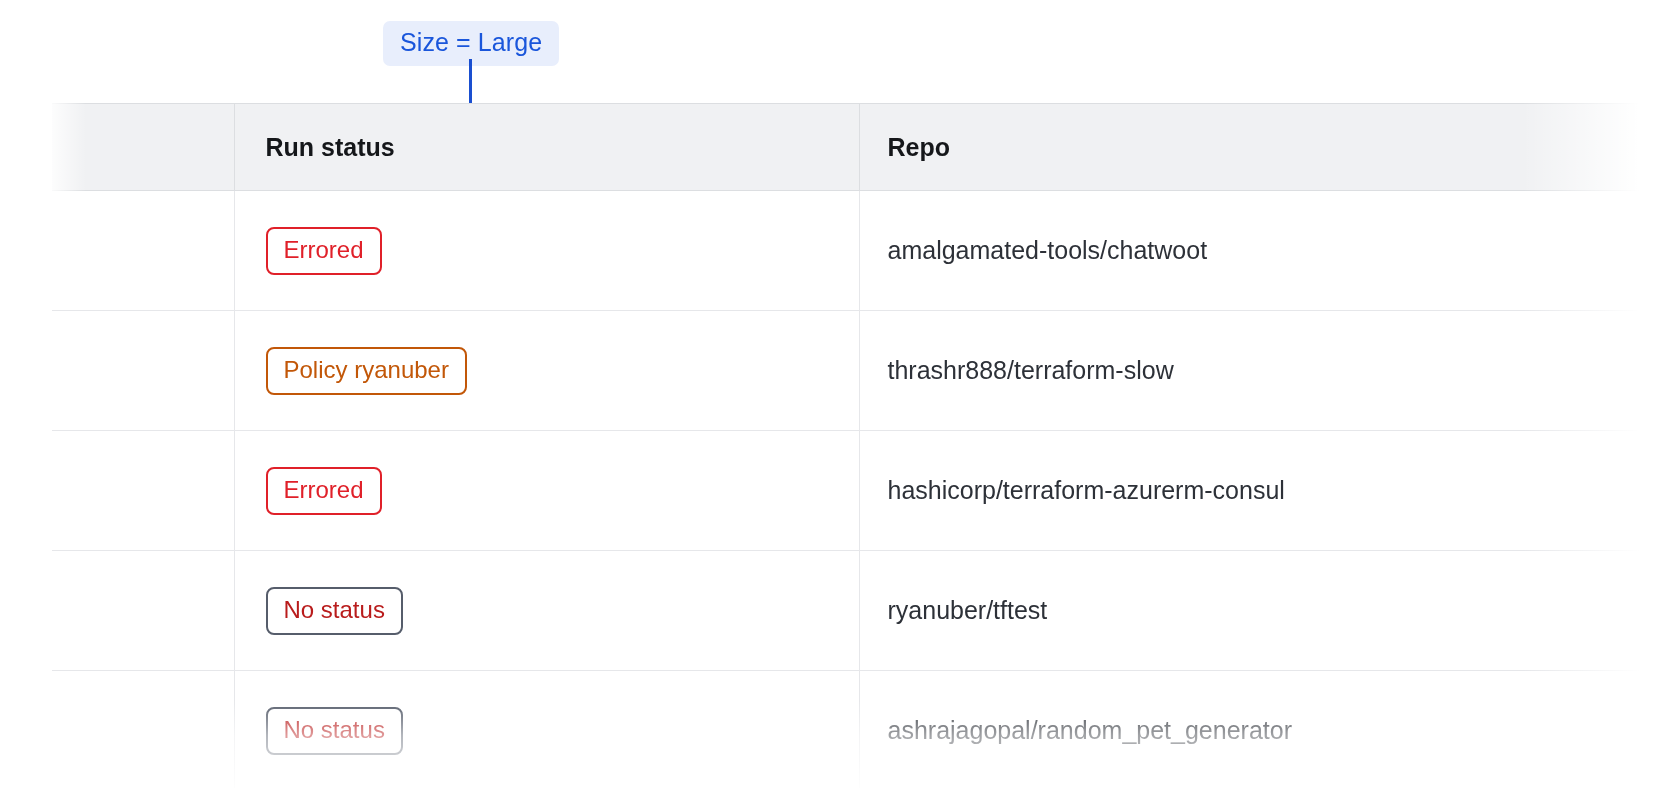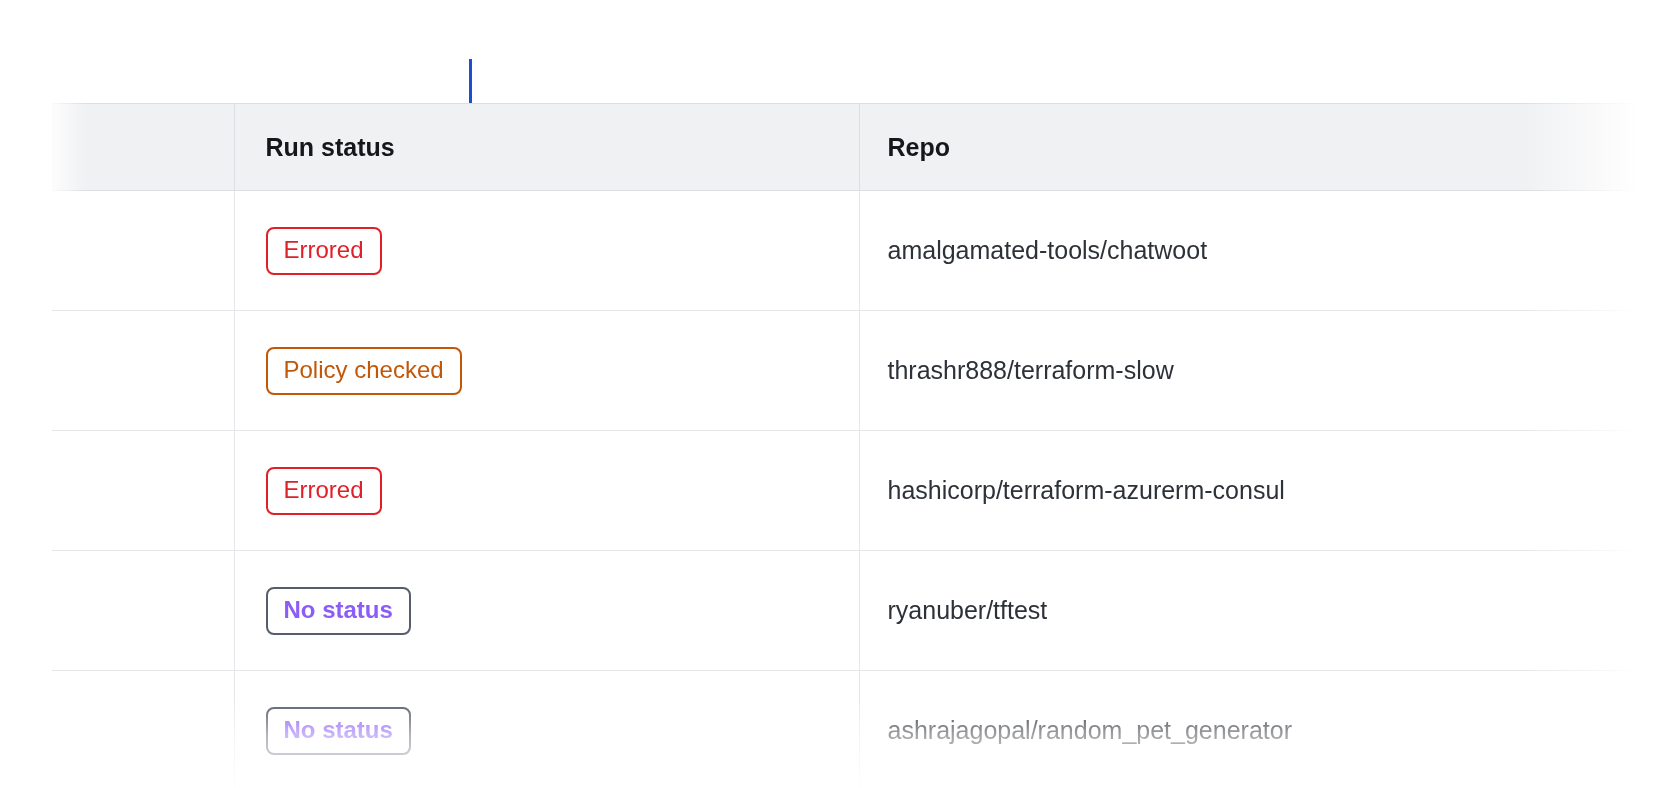--- a/index.html
+++ b/index.html
@@ -105,21 +105,21 @@
     border: 2px solid #999;
     border-radius: 8px;
     padding: 9px 16px 11px 16px;
     font-size: 24px;
     line-height: 1.0;
     background: #ffffff;
     white-space: nowrap;
   }
   .badge.errored { border-color: #e02029; color: #e02029; }
   .badge.policy  { border-color: #c25708; color: #c25708; }
-  .badge.none    { border-color: #565d6b; color: #8b5cf6; font-weight: bold; }
+  .badge.none    { border-color: #565d6b; color: #b91c1c; }
 
   
   .fade-row td { border-bottom: none; }
   .fade-mask {
     position: absolute;
     left: 0;
     top: 700px;
     width: 1672px;
     height: 88px;
     background: linear-gradient(to bottom, rgba(255,255,255,0) 0%, rgba(255,255,255,0.55) 40%, rgba(255,255,255,0.92) 100%);
@@ -142,20 +142,21 @@
     height: 88px;
     background: linear-gradient(to right, rgba(255,255,255,0.85) 0%, rgba(255,255,255,0) 100%);
     pointer-events: none;
   }
 </style>
 </head>
 <body>
 
 <div id="root">
 
+  <div class="callout">Size = Large</div>
   <div class="callout-line"></div>
   <div class="callout-dot"></div>
 
   <div class="table-wrap">
     <table class="tbl">
       <colgroup>
         <col class="c-select">
         <col class="c-status">
         <col class="c-repo">
       </colgroup>
@@ -172,21 +173,21 @@
           <td class="sel-c"></td>
           <td class="status-c">
             <span class="badge errored">Errored</span>
           </td>
           <td class="repo-c">amalgamated-tools/chatwoot</td>
         </tr>
 
         <tr>
           <td class="sel-c"></td>
           <td class="status-c">
-            <span class="badge policy">Policy checked</span>
+            <span class="badge policy">Policy ryanuber</span>
           </td>
           <td class="repo-c">thrashr888/terraform-slow</td>
         </tr>
 
         <tr>
           <td class="sel-c"></td>
           <td class="status-c">
             <span class="badge errored">Errored</span>
           </td>
           <td class="repo-c">hashicorp/terraform-azurerm-consul</td>

